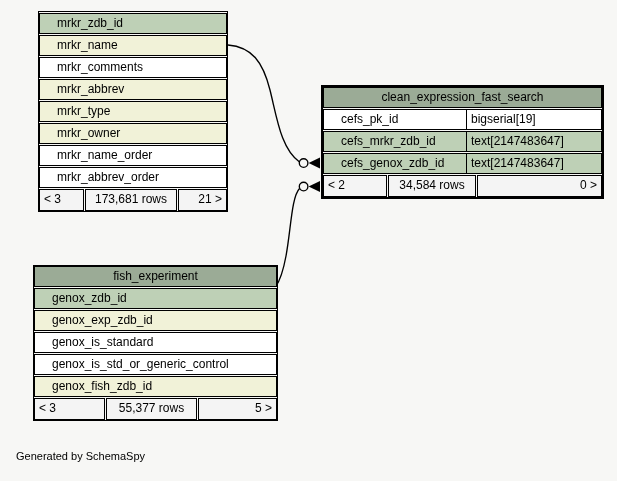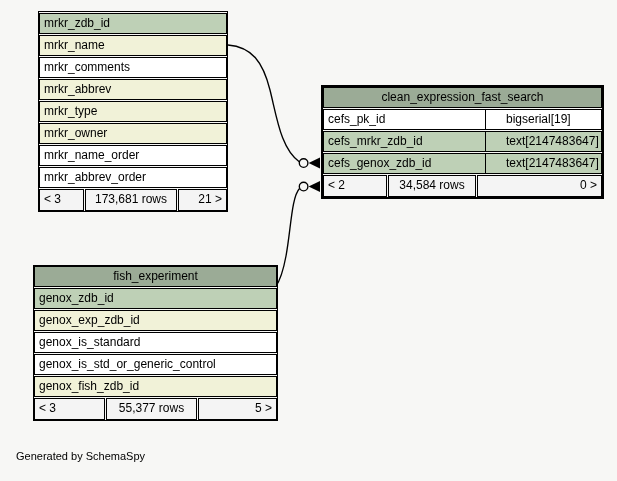--- a/index.html
+++ b/index.html
@@ -34,22 +34,22 @@
     box-sizing:border-box;
     height:21px; line-height:18px;
     border:1.3px solid #000;
     margin-top:1px;
     background:#ffffff;
     display:flex;
     overflow:hidden;
   }
   .tbl-row.pk      { background:#bed0b6; }
   .tbl-row.indexed { background:#f1f2d8; }
-  .cname { flex:1; padding-left:4px; white-space:nowrap; }
-  .ctype { box-sizing:border-box; width:116px; border-left:1.3px solid #000; padding-left:20px; white-space:nowrap; }
+  .cname { flex:1; padding-left:17px; white-space:nowrap; }
+  .ctype { box-sizing:border-box; width:135px; border-left:1.3px solid #000; padding-left:4px; white-space:nowrap; }
 
   .tbl-footer { display:flex; margin-top:1px; }
   .fcell {
     box-sizing:border-box;
     height:22px; line-height:19px;
     border:1.3px solid #000;
     background:#f4f4f4;
     white-space:nowrap;
     overflow:hidden;
   }

